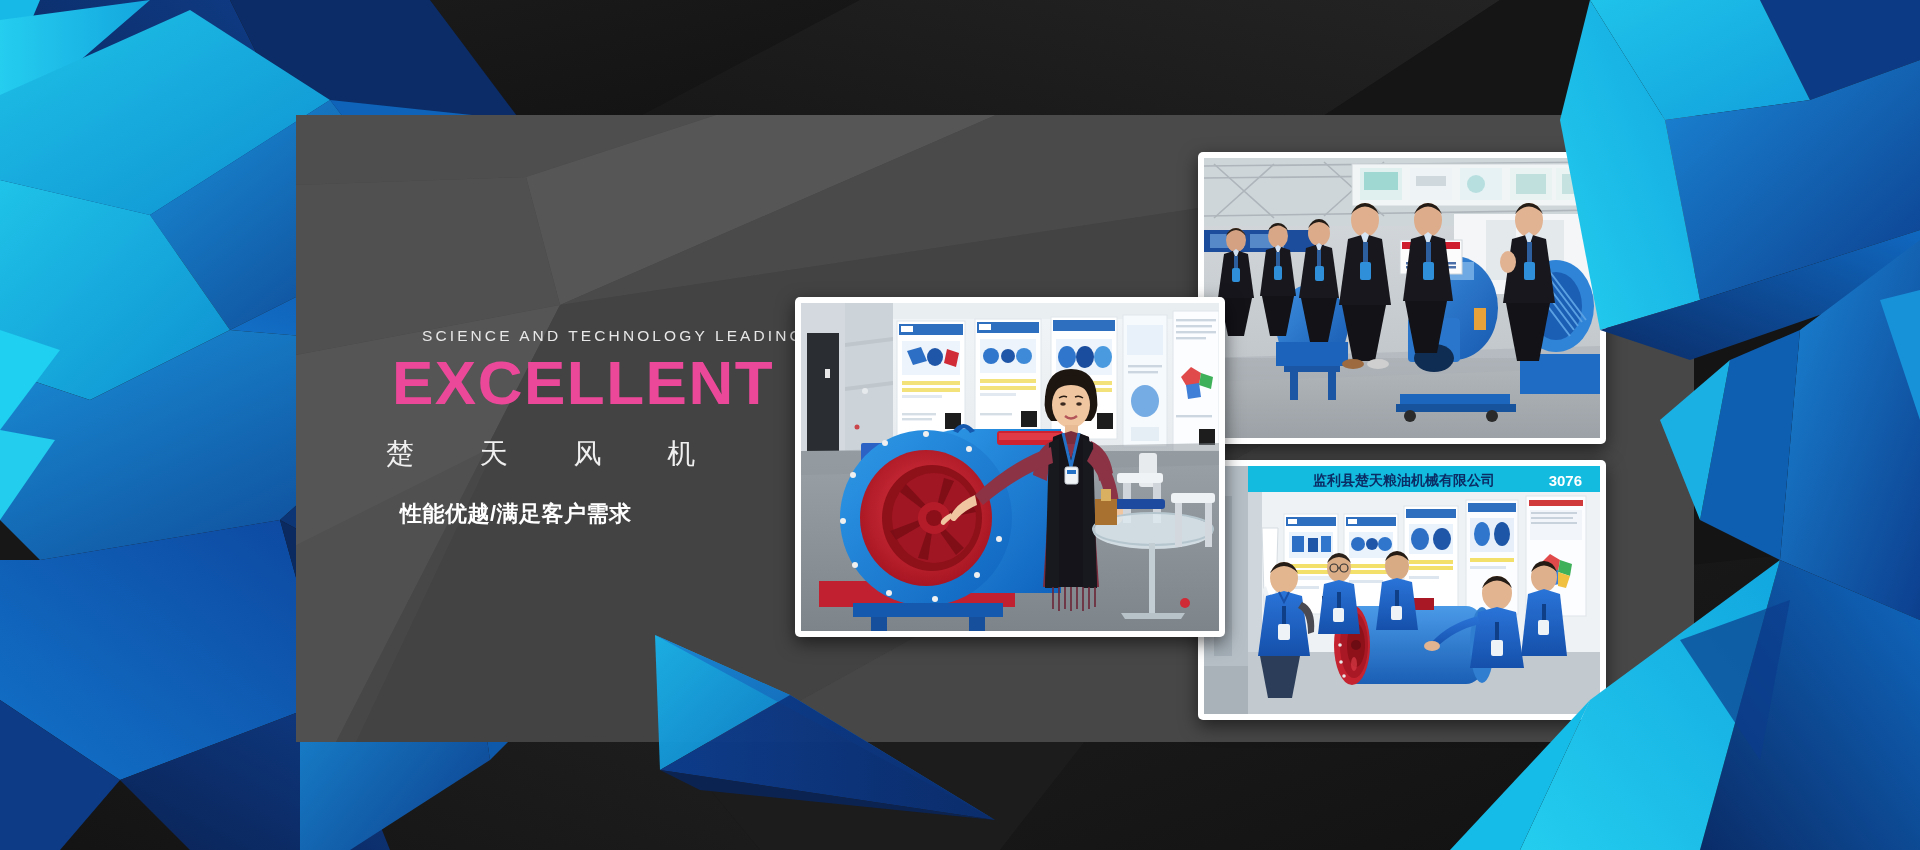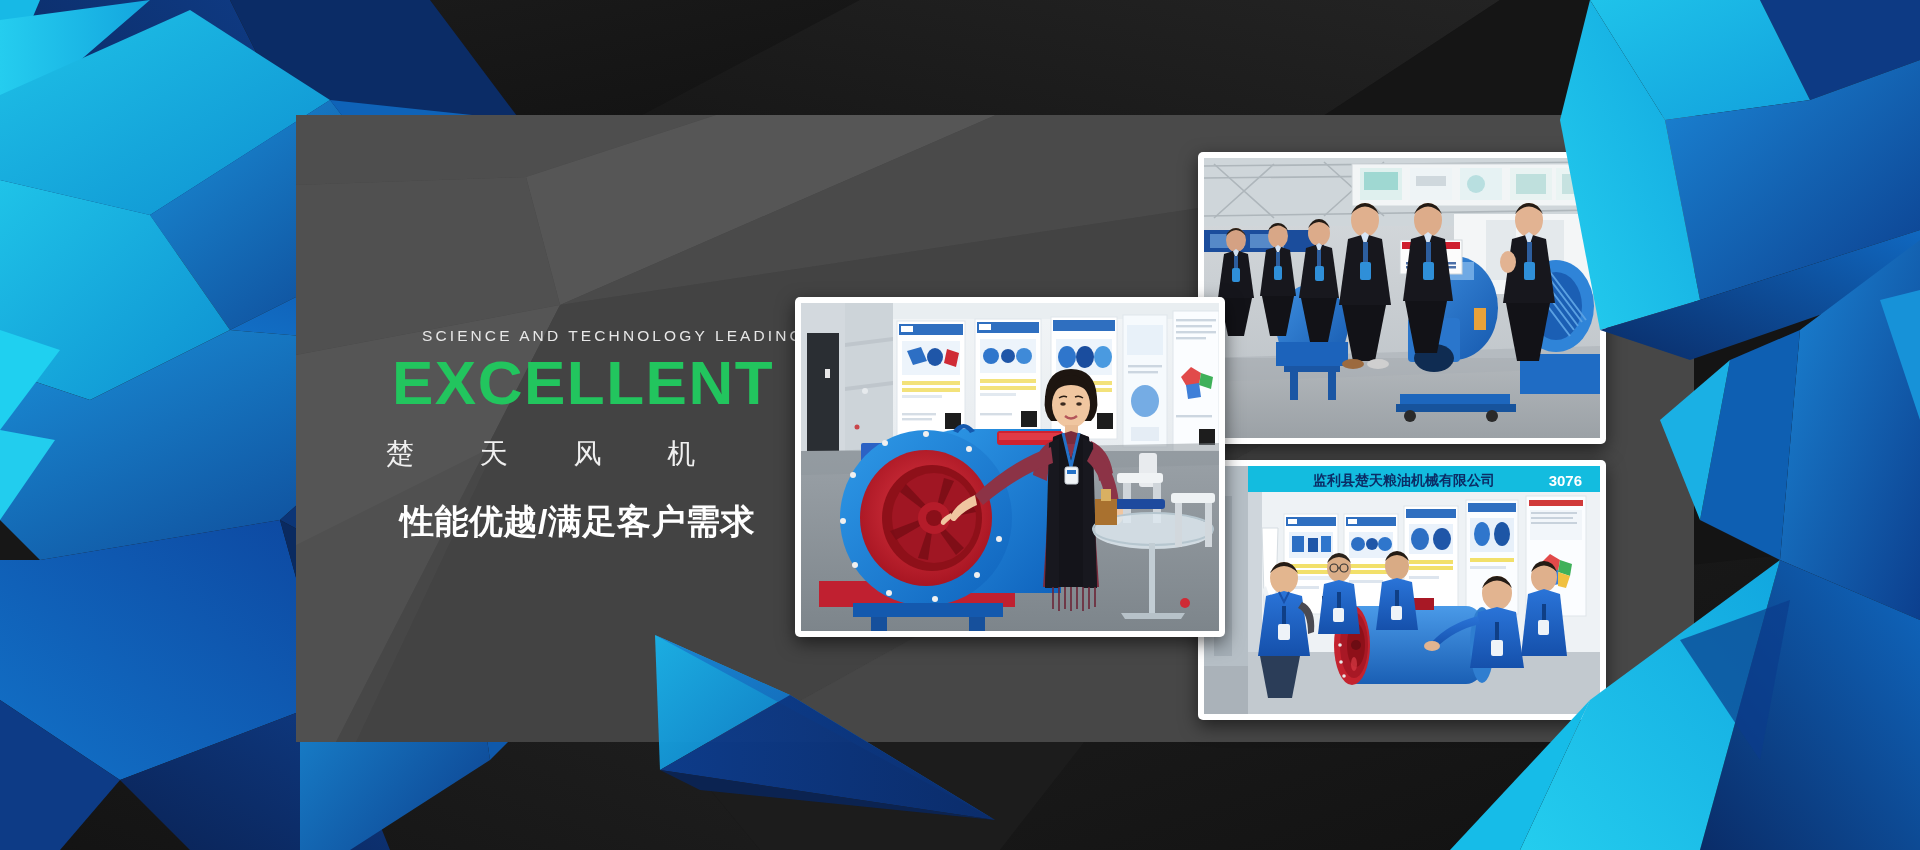--- a/index.html
+++ b/index.html
@@ -22,31 +22,31 @@
     position:absolute;left:296px;top:115px;width:700px;height:627px;
     pointer-events:none;
   }
   .eyebrow{
     position:absolute;left:126px;top:212px;
     color:#e8e8e8;font-size:15.5px;letter-spacing:3.1px;
     white-space:nowrap;font-weight:400;
   }
   .headline{
     position:absolute;left:96px;top:237px;
-    color:#22c55e;font-size:62px;font-weight:bold;letter-spacing:1.5px;
+    color:#ec4899;font-size:62px;font-weight:bold;letter-spacing:1.5px;
     white-space:nowrap;line-height:1;
   }
   .cn-name{
     position:absolute;left:90px;top:320px;
     color:#f0f0f0;font-size:28px;letter-spacing:29px;
     white-space:nowrap;font-weight:400;
   }
   .cn-tag{
     position:absolute;left:104px;top:384px;
-    color:#ffffff;font-size:34px;font-weight:bold;letter-spacing:0.5px;
+    color:#ffffff;font-size:22px;font-weight:bold;letter-spacing:0.5px;
     white-space:nowrap;
   }
 
   
   .photo{
     position:absolute;background:#fff;border-radius:5px;overflow:hidden;
     box-shadow:0 6px 18px rgba(0,0,0,.55);
     padding:6px;box-sizing:border-box;
   }
   .photo > .inner{position:relative;width:100%;height:100%;overflow:hidden;background:#ec4899;}

